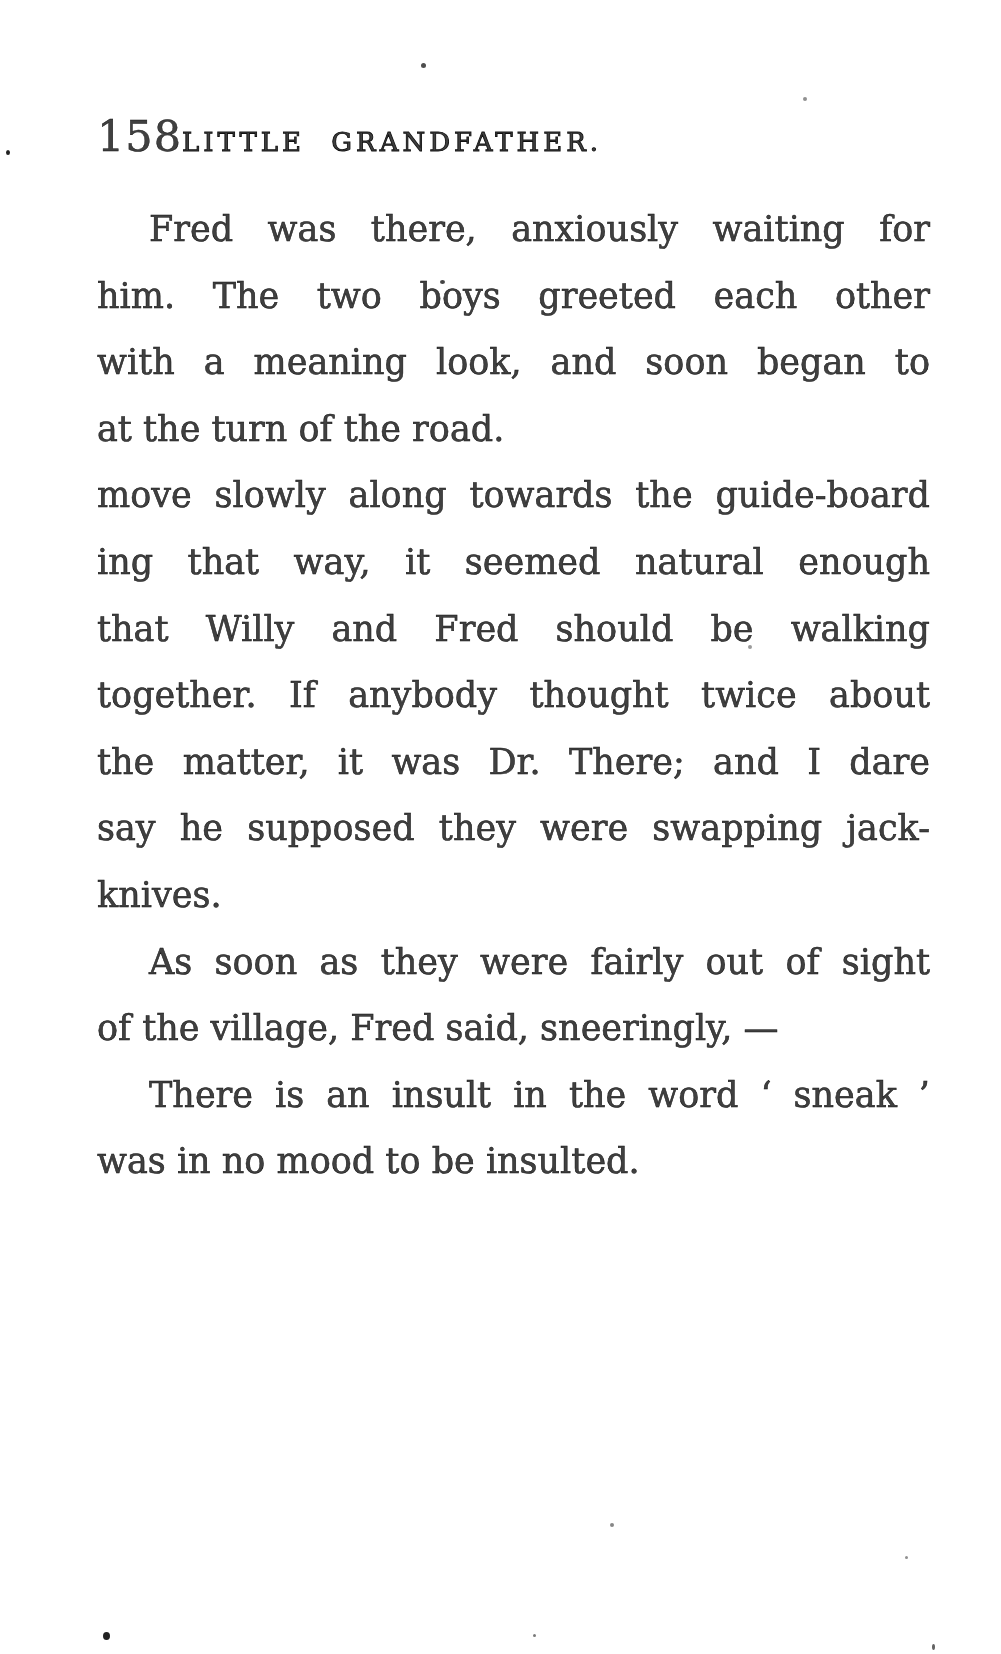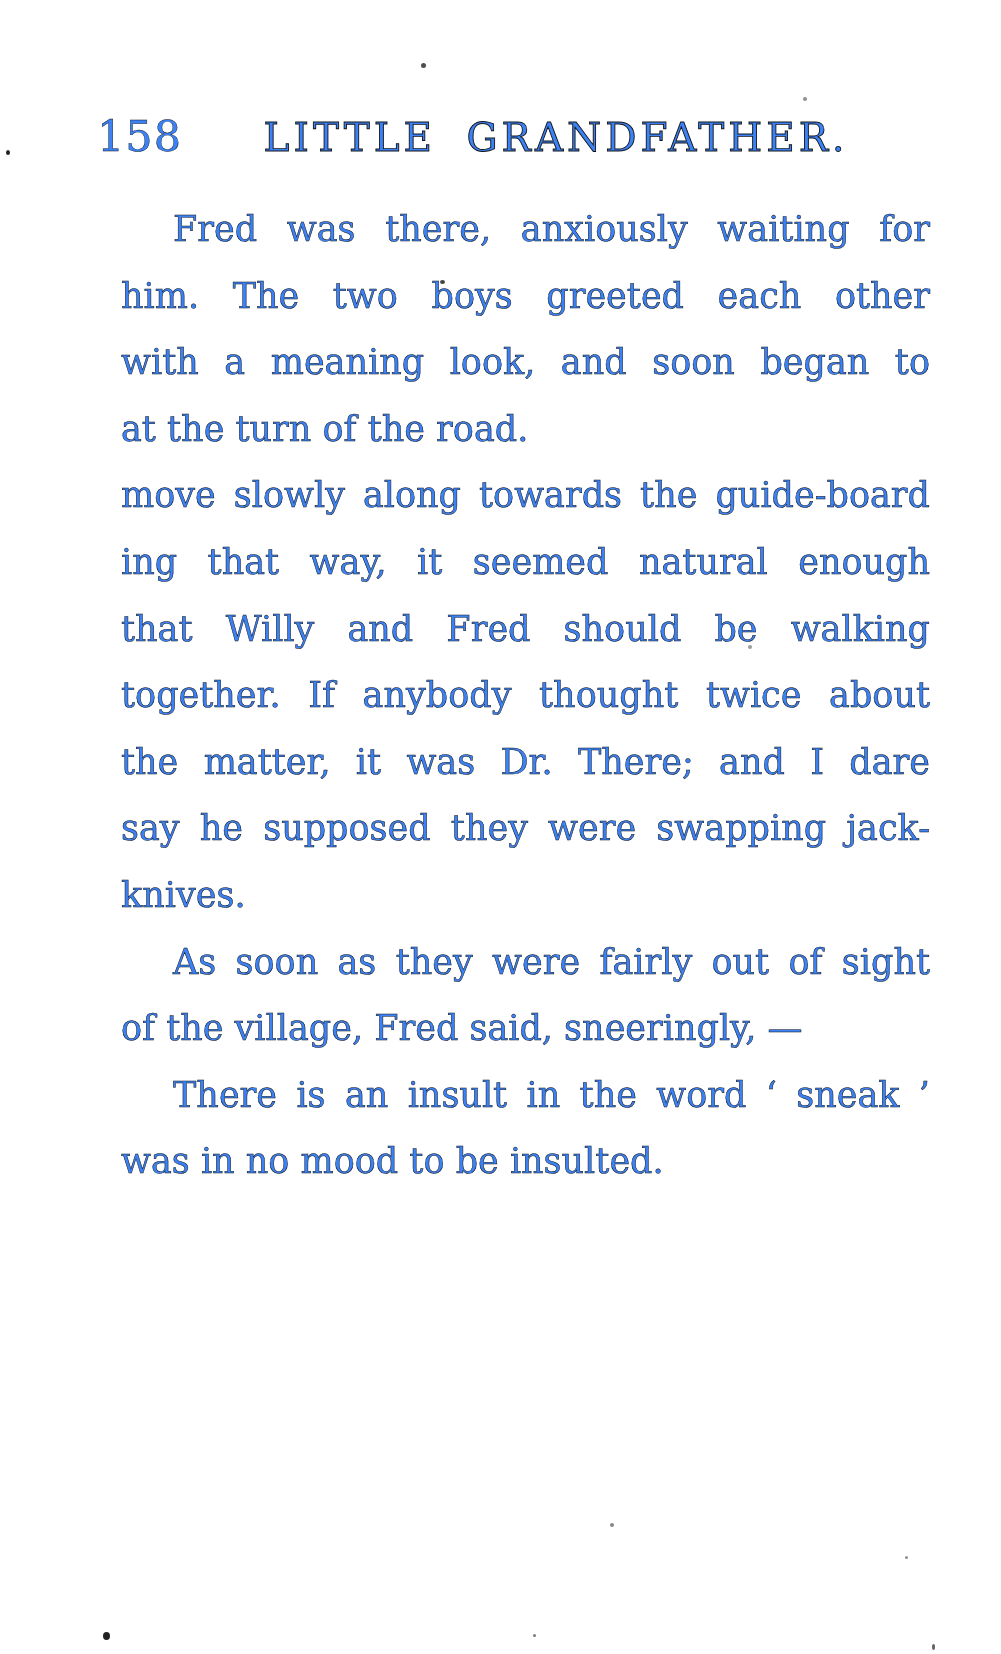--- a/index.html
+++ b/index.html
@@ -3,61 +3,59 @@
 <meta charset="utf-8">
 <style>
   html, body { margin: 0; padding: 0; background: #e8e8e8; }
   .page {
     position: relative;
     width: 1001px;
     height: 1654px;
     background: #ffffff;
     overflow: hidden;
     font-family: "DejaVu Serif", "Liberation Serif", serif;
-    color: #3b82f6;
+    color: #404040;
   }
   
   .header {
     position: absolute;
     left: 97px;
     top: 110px;
     width: 833px;
     display: flex;
     align-items: baseline;
   }
   .page-number {
     font-size: 43px;
     line-height: 52px;
     letter-spacing: 1px;
     -webkit-text-stroke: 0.4px #111;
   }
   .running-title {
     flex: 1;
-    text-align: center;
-    font-size: 39px;
+    font-size: 26px;
     line-height: 52px;
     letter-spacing: 4px;
     word-spacing: 14px;
     -webkit-text-stroke: 0.9px #111;
   }
   
   .bodytext {
     position: absolute;
     left: 97px;
     top: 196px;
     width: 833px;
     font-size: 35px;
     line-height: 66.6px;
     -webkit-text-stroke: 0.5px #111;
   }
   .line {
     text-align: justify;
     text-align-last: justify;
     white-space: normal;
-    margin-left: 24px;
   }
   .line.end { text-align-last: left; }
   .line.indent { padding-left: 52px; }
   
   .speck {
     position: absolute;
     background: #222;
     border-radius: 50%;
   }
 </style>

